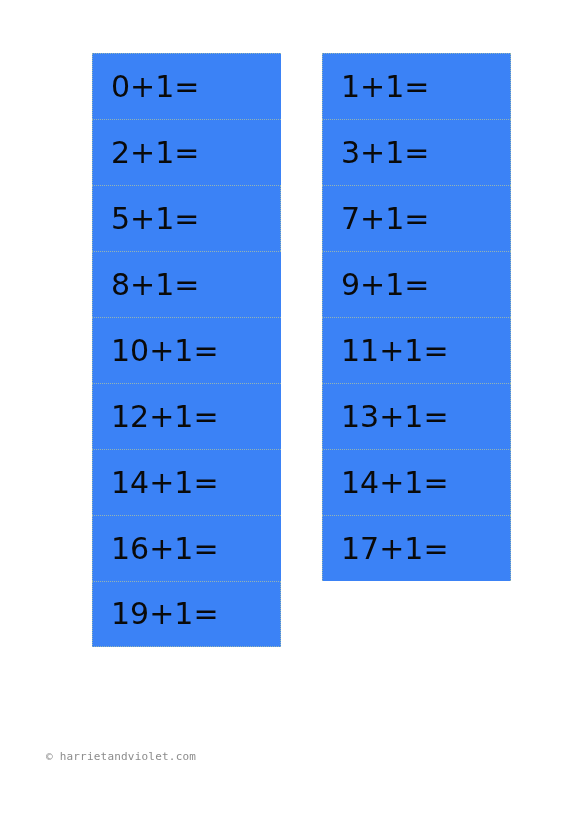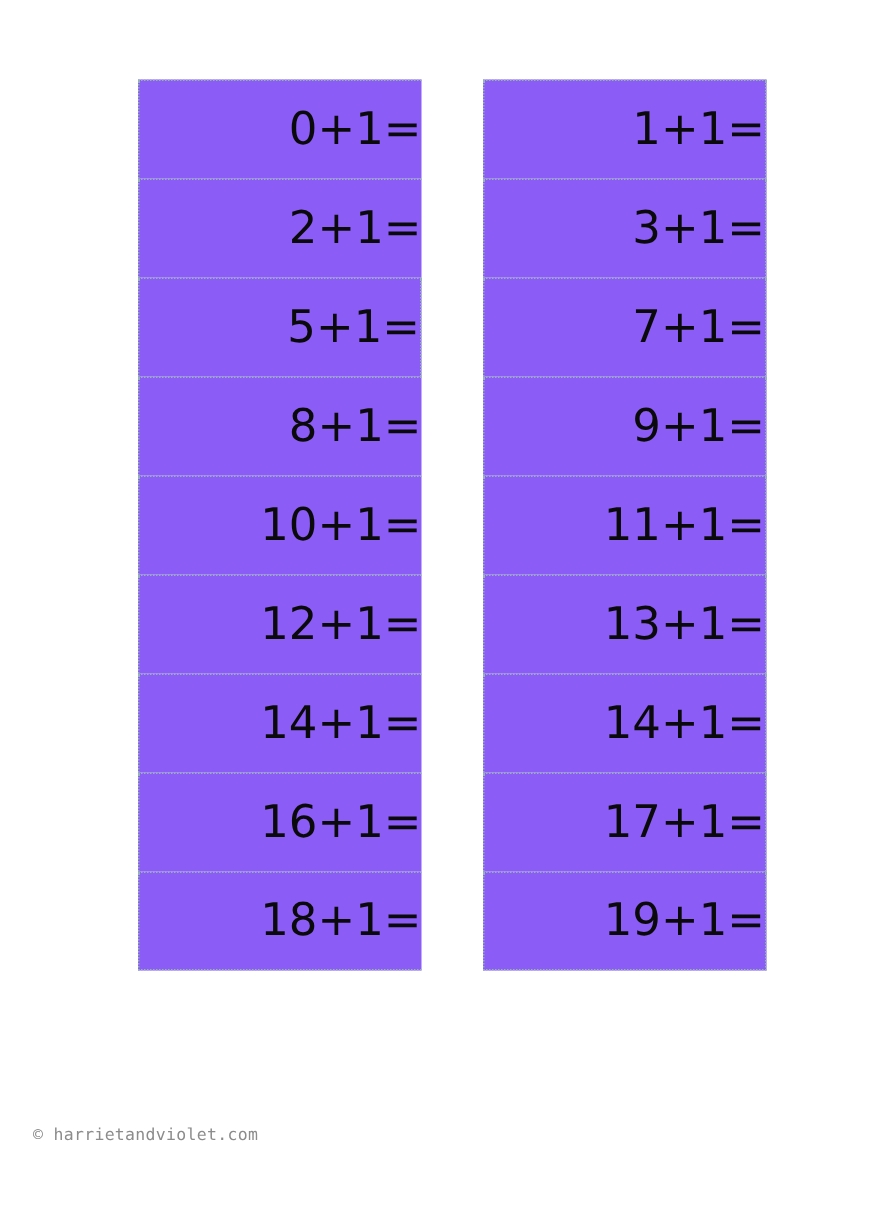--- a/index.html
+++ b/index.html
@@ -23,26 +23,26 @@
     width: 460px;
     height: 660px;
     display: grid;
     grid-template-columns: 230px 230px;
     grid-auto-rows: 66px;
     box-sizing: border-box;
   }
 
   .flashcard-cell {
     box-sizing: border-box;
-    background: #8b5cf6;
+    background: #3b82f6;
     border-top: 1px dotted #93b4b4;
     border-left: 1px dotted #93b4b4;
     display: flex;
     align-items: center;
-    justify-content: flex-end;
+    justify-content: flex-start;
     overflow: hidden;
     position: relative;
     margin-left: 41px;
   }
 
   
   .flashcard-cell.col-last {
     border-right: 1px dotted #93b4b4;
   }
   
@@ -57,21 +57,21 @@
     color: #0a0a0a;
     line-height: 1;
     letter-spacing: 0px;
     
     padding-left: 18px;
     white-space: nowrap;
   }
 
   #copyright-footer {
     position: absolute;
-    left: 22px;
+    left: 46px;
     top: 750px;
     font-family: "DejaVu Sans Mono", monospace;
     font-size: 11px;
     color: #8c8c8c;
     letter-spacing: 0.2px;
     white-space: nowrap;
   }
 </style>
 </head>
 <body>
@@ -118,21 +118,18 @@
     </div>
     <div class="flashcard-cell col-last">
       <span class="flashcard-text">14+1=</span>
     </div>
     <div class="flashcard-cell">
       <span class="flashcard-text">16+1=</span>
     </div>
     <div class="flashcard-cell col-last">
       <span class="flashcard-text">17+1=</span>
     </div>
-    <div class="flashcard-cell row-last">
-      <span class="flashcard-text">18+1=</span>
-    </div>
     <div class="flashcard-cell col-last row-last">
       <span class="flashcard-text">19+1=</span>
     </div>
   </div>
 
 <div id="copyright-footer">© harrietandviolet.com</div>
 
 </body></html>

